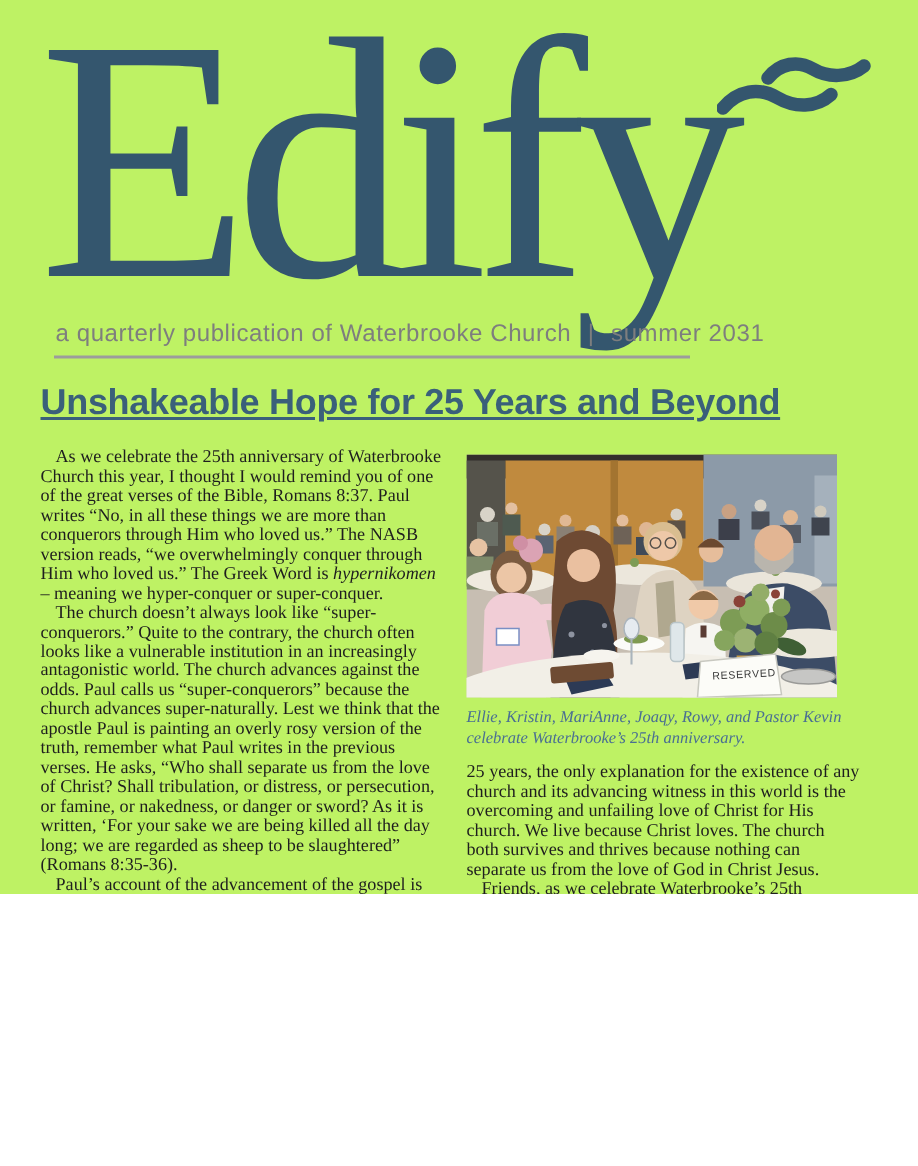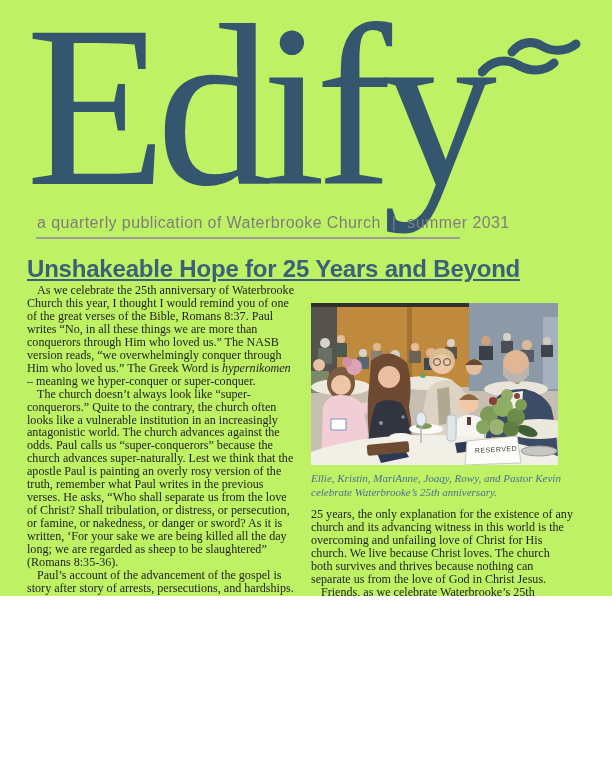--- a/index.html
+++ b/index.html
@@ -35,21 +35,21 @@
     color:#3a607a; white-space:nowrap;text-decoration:underline;
   }
 
   
   .col {
     position:absolute; font-size:12.1px; line-height:12.95px;
     color:#1e1e1e;
   }
   .col p { margin:0; text-indent:10px; }
   .col p.noindent { text-indent:0;font-family:Liberation Serif, serif; }
-  .col-left  { left:27px;  top:284px; width:272px; }
+  .col-left  { left:27px;  top:298px; width:272px; }
   .col-right { left:311px; top:303px; width:263px; }
   .em { font-style:italic; }
 
   figure { margin:0; padding:0; }
   .photo-frame { display:block; }
   .caption {
     margin:7px 0 9px 0; font-style:italic; color:#4a6f93;
     font-size:11px; line-height:13.5px;
   }
   .end-diamond { color:#3a5f7b; font-size:10px; font-style:normal; }

